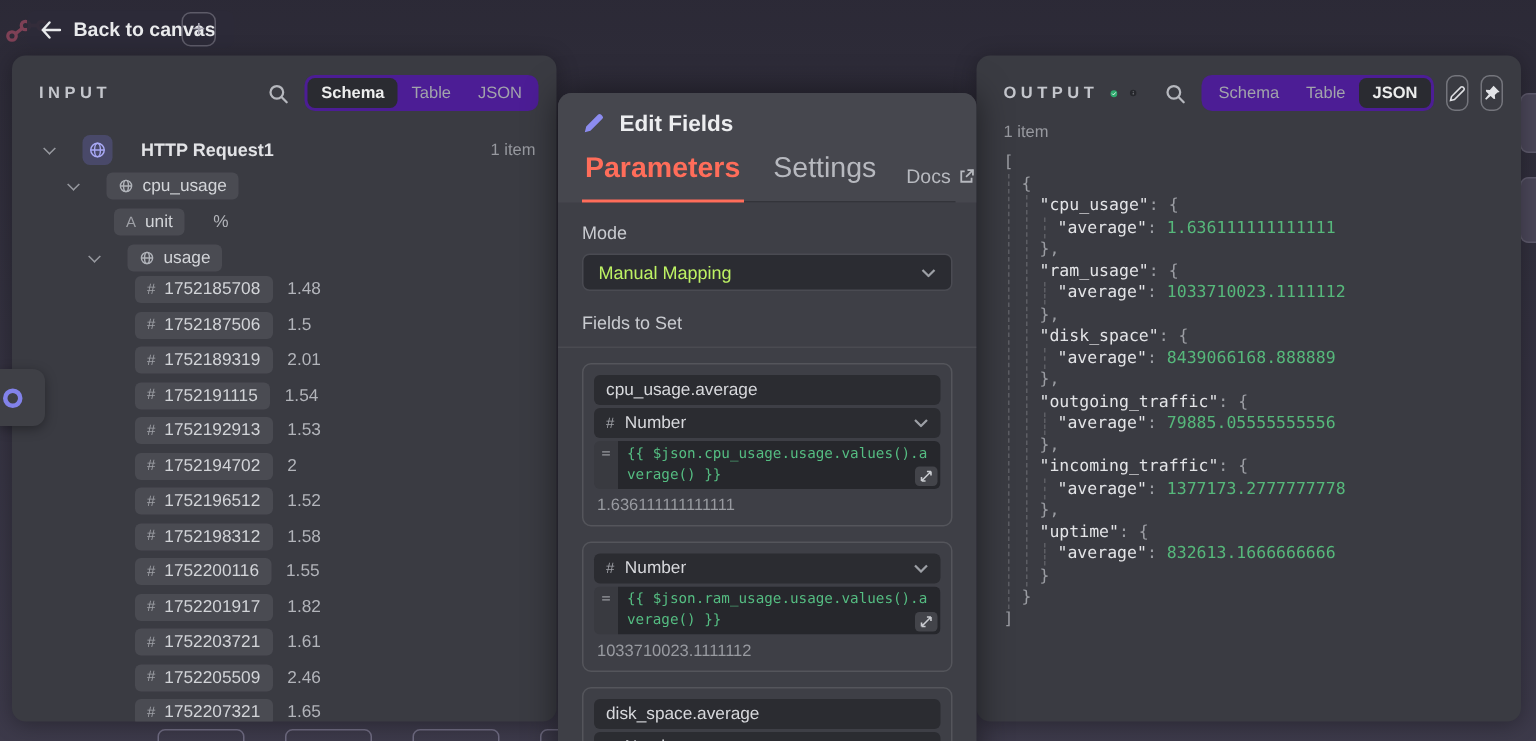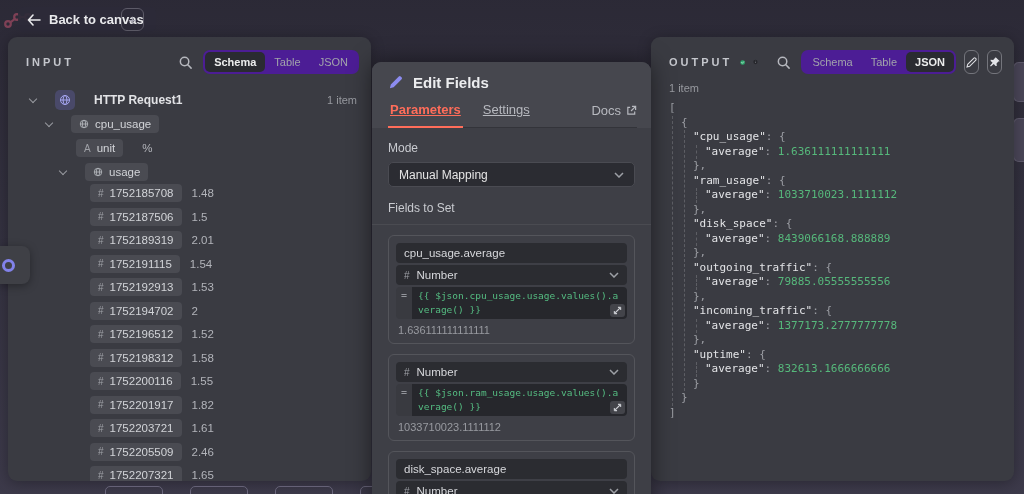--- a/index.html
+++ b/index.html
@@ -52,27 +52,27 @@
   .sval { color:#b2b4ba; font-size:11.5px; }
   .srow { display:flex; align-items:center; gap:10px; height:18px; margin:0 0 5.5px 68px; }
 
   
   .ep-top { background:#46474e; padding:12px 14px 0 16px; }
   .ep-titlerow { display:flex; align-items:center; gap:10px; margin-bottom:9px; }
   .ep-title { font-size:15px; font-weight:700; color:#ecedef; }
   .execute-btn { margin-left:auto; display:flex; align-items:center; gap:6px; background:#ff6d5a; color:#fff;
     font-size:12px; font-weight:600; border:none; border-radius:6px; padding:6px 11px; cursor:pointer; font-family:inherit;}
   .ep-tabs { display:flex; align-items:flex-end; gap:18px; border-bottom:1px solid #33343a; }
-  .tab { font-size:13px; color:#b7b9bf; padding:2px 2px 9px; background:none; border:none; border-bottom:2px solid transparent; margin-bottom:-1px; font-family:inherit; cursor:pointer;text-decoration:underline;}
+  .tab { font-size:19px; color:#b7b9bf; padding:2px 2px 9px; background:none; border:none; border-bottom:2px solid transparent; margin-bottom:-1px; font-family:inherit; cursor:pointer;}
   .tab.active { color:#ff6d5a; font-weight:600; border-bottom-color:#ff6d5a; }
   .docs { margin-left:auto; display:flex; align-items:center; gap:5px; color:#b7b9bf; font-size:13px; padding-bottom:9px; cursor:pointer;}
   .ep-body { padding:13px 16px 0; }
   .form-label { font-size:12px; color:#c9cbd0; margin-bottom:7px; }
   .select { display:flex; align-items:center; background:#2b2c32; border:1px solid #4a4b52; border-radius:5px; height:25px;
-    padding:0 10px; font-size:12px; color:#e5e5e5; margin-bottom:14px; cursor:pointer;}
+    padding:0 10px; font-size:12px; color:#bef264; margin-bottom:14px; cursor:pointer;}
   .select .cd { margin-left:auto; }
   .fields-divider { height:1px; background:#4a4b51; margin:9px -16px 0; }
   .field-group { border:1px solid #54555b; border-radius:6px; padding:7px; margin-top:10px; }
   .fg-name { background:#2b2c31; border-radius:4px; height:20px; line-height:20px; padding:0 8px; font-size:11.5px; color:#d7d8dc; margin-bottom:2px; cursor:text;}
   .fg-type { display:flex; align-items:center; gap:7px; background:#2b2c31; border-radius:4px; height:20px; padding:0 8px;
     font-size:11.5px; color:#d7d8dc; margin-bottom:2px; cursor:pointer;}
   .fg-type .picon { color:#9fa1a7; font-size:10px; }
   .fg-type .cd { margin-left:auto; }
   .fg-expr { display:flex; position:relative; border-radius:4px; overflow:hidden; margin-bottom:3px; }
   .eq { width:16px; flex:none; background:#393a40; color:#94969c; font-size:10px; text-align:center; padding-top:3px;

